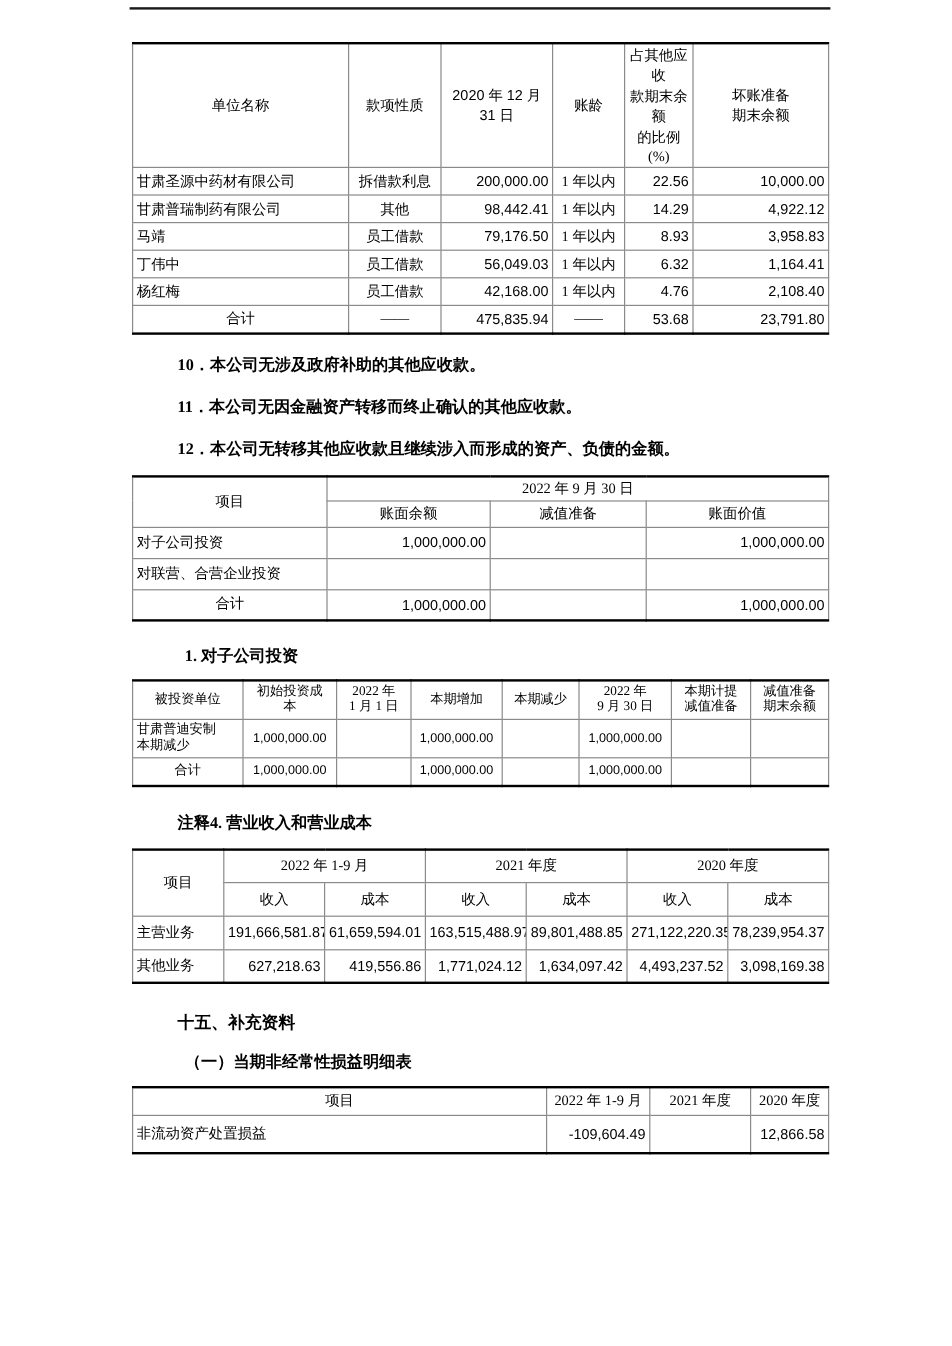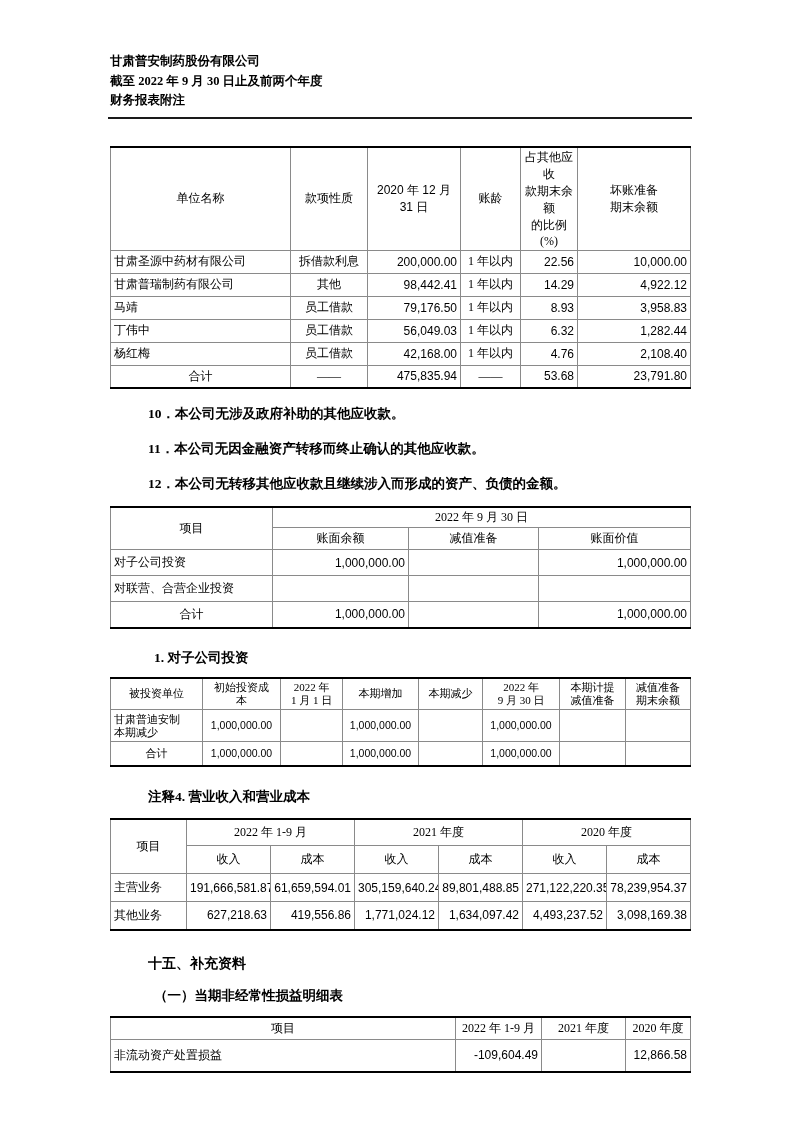--- a/index.html
+++ b/index.html
@@ -54,25 +54,20 @@
   .t5 { margin-top:11px; }
   .t5 tr.hd { height:23px; }
   .t5 tr.dr { height:32px; }
 </style>
 </head>
 <body>
 
 <div class="page">
   <div class="content">
 
-    <div class="doc-header">
-      <div>甘肃普安制药股份有限公司</div>
-      <div>截至 2022 年 9 月 30 日止及前两个年度</div>
-      <div>财务报表附注</div>
-    </div>
     <hr class="rule">
 
     <table class="tbl t1">
       <colgroup>
           <col style="width:180px">
           <col style="width:77px">
           <col style="width:93px">
           <col style="width:60px">
           <col style="width:57px">
           <col style="width:113px">
@@ -112,21 +107,21 @@
         <td class="c">1 年以内</td>
         <td class="r num">8.93</td>
         <td class="r num">3,958.83</td>
       </tr>
       <tr class="dr">
         <td class="l">丁伟中</td>
         <td class="c">员工借款</td>
         <td class="r num">56,049.03</td>
         <td class="c">1 年以内</td>
         <td class="r num">6.32</td>
-        <td class="r num">1,282.44</td>
+        <td class="r num">1,164.41</td>
       </tr>
       <tr class="dr">
         <td class="l">杨红梅</td>
         <td class="c">员工借款</td>
         <td class="r num">42,168.00</td>
         <td class="c">1 年以内</td>
         <td class="r num">4.76</td>
         <td class="r num">2,108.40</td>
       </tr>
       <tr class="dr">
@@ -260,21 +255,21 @@
         <th>成本</th>
         <th>收入</th>
         <th>成本</th>
         <th>收入</th>
         <th>成本</th>
       </tr>
       <tr class="dr">
         <td class="l">主营业务</td>
         <td class="r num">191,666,581.87</td>
         <td class="r num">61,659,594.01</td>
-        <td class="r num">305,159,640.24</td>
+        <td class="r num">163,515,488.97</td>
         <td class="r num">89,801,488.85</td>
         <td class="r num">271,122,220.35</td>
         <td class="r num">78,239,954.37</td>
       </tr>
       <tr class="dr">
         <td class="l">其他业务</td>
         <td class="r num">627,218.63</td>
         <td class="r num">419,556.86</td>
         <td class="r num">1,771,024.12</td>
         <td class="r num">1,634,097.42</td>

